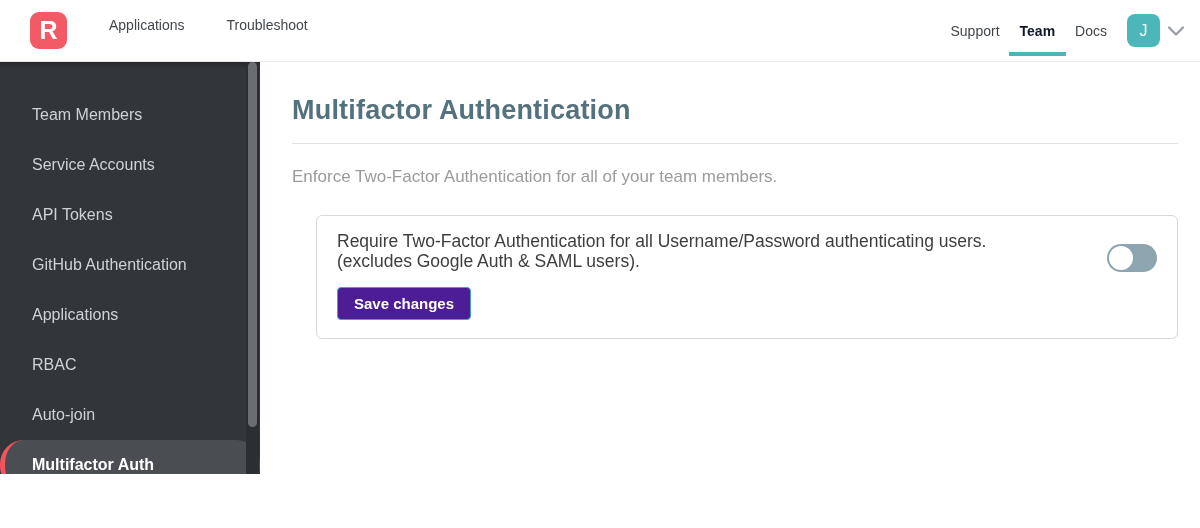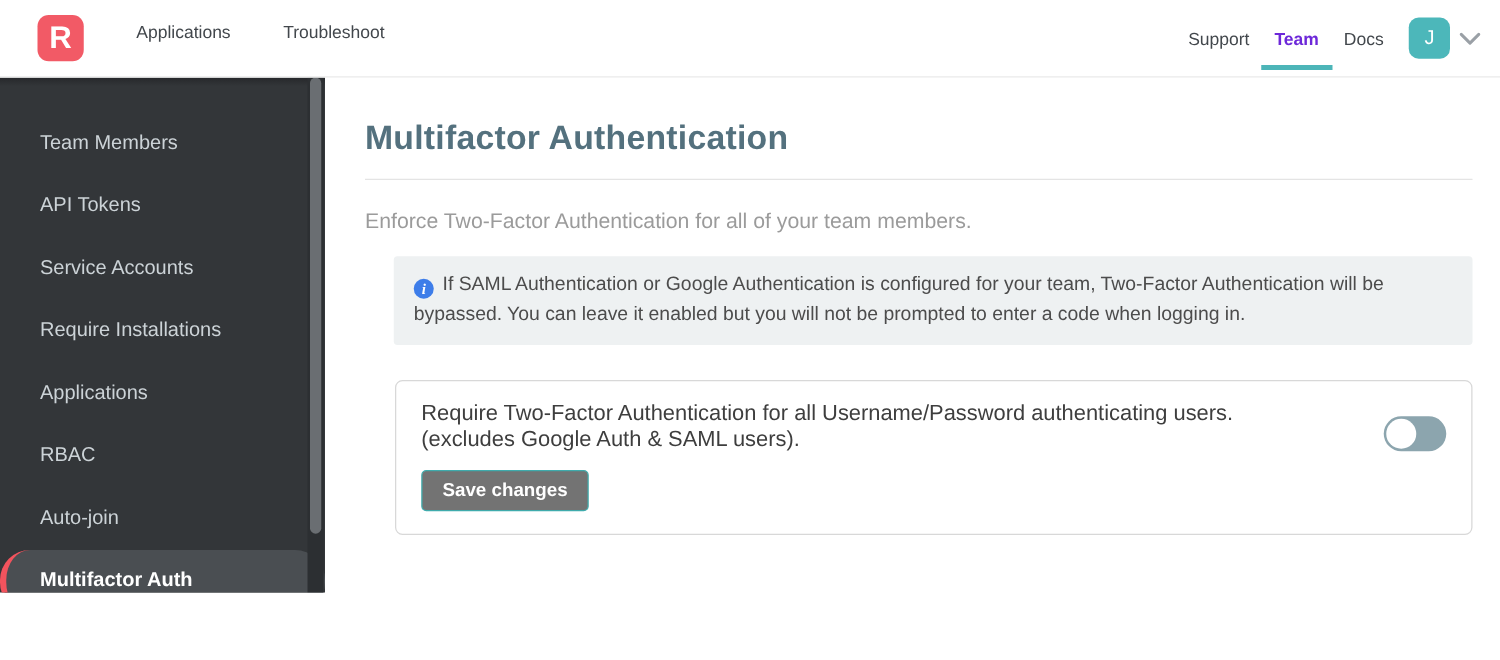--- a/index.html
+++ b/index.html
@@ -25,21 +25,21 @@
     cursor: pointer;
   }
   .nav-left { display: flex; margin-left: 42px; gap: 42px; height: 100%; }
   .nav-right { display: flex; gap: 20px; height: 100%; align-items: center; margin-right: 15px; }
   .spacer { flex: 1; }
   .nav-item {
     font-size: 14px; color: #42474c; text-decoration: none; cursor: pointer;
     height: 50px; display: flex; align-items: center; position: relative;
     white-space: nowrap;
   }
-  .nav-item.active { font-weight: bold; color: #6d28d9; }
+  .nav-item.active { font-weight: bold; color: #0f172a; }
   .nav-item.active::after {
     content: ""; position: absolute; left: -11px; right: -11px; bottom: 0;
     height: 4px; background: #4cb5b8;
   }
   .user-menu { display: flex; align-items: center; gap: 7px; height: 100%; }
   .avatar {
     width: 33px; height: 33px; border-radius: 8px; background: #4cb7ba;
     color: #fff; font-size: 16px; display: flex; align-items: center; justify-content: center;
     cursor: pointer;
   }
@@ -103,21 +103,21 @@
   .card-text { flex: 1; font-size: 17.5px; color: #3e3e3e; line-height: 1.17; padding-right: 20px; }
   .toggle {
     width: 50px; height: 28px; border-radius: 14px; background: #8ca5ae;
     position: relative; cursor: pointer; flex-shrink: 0; margin-top: 2px;
   }
   .toggle .knob {
     position: absolute; left: 2px; top: 2px; width: 24px; height: 24px;
     border-radius: 50%; background: #fff;
   }
   .save-btn {
-    margin-top: 15px; background: #737373; border: 1px solid #3fabac;
+    margin-top: 15px; background: #4c1d95; border: 1px solid #3fabac;
     border-radius: 4px; color: #fff; font-weight: bold; font-size: 15px;
     padding: 7px 16px; cursor: pointer;
     font-family: "Liberation Sans", "DejaVu Sans", sans-serif;
   }
 </style>
 </head>
 <body>
 
 <header class="topbar">
   <div class="logo">
@@ -139,41 +139,38 @@
           <polyline points="2,2.5 9,9.5 16,2.5" stroke="#9aa0a6" stroke-width="2.4" stroke-linecap="round" stroke-linejoin="round" fill="none"></polyline>
         </svg>
       </span>
     </div>
   </nav>
 </header>
 
 <aside class="sidebar">
   <ul>
     <li>Team Members</li>
+    <li>Service Accounts</li>
     <li>API Tokens</li>
-    <li>Service Accounts</li>
-    <li>Require Installations</li>
+    <li>GitHub Authentication</li>
     <li>Applications</li>
     <li>RBAC</li>
     <li>Auto-join</li>
     <li class="active">Multifactor Auth</li>
     <li>Password Policies</li>
   </ul>
   <div class="scroll-track"></div>
   <div class="scroll-thumb"></div>
 </aside>
 
 <main class="main">
   <h1 class="page-title">Multifactor Authentication</h1>
   <hr class="divider">
   <p class="subtitle">Enforce Two-Factor Authentication for all of your team members.</p>
 
-  <div class="info-box">
-    <span class="info-icon">i</span><span>If SAML Authentication or Google Authentication is configured for your team, Two-Factor Authentication will be bypassed. You can leave it enabled but you will not be prompted to enter a code when logging in.</span>
-  </div>
 
   <div class="card">
     <div class="card-row">
       <div class="card-text">
         <div>Require Two-Factor Authentication for all Username/Password authenticating users.</div>
         <div>(excludes Google Auth &amp; SAML users).</div>
       </div>
       <div class="toggle">
         <div class="knob"></div>
       </div>

